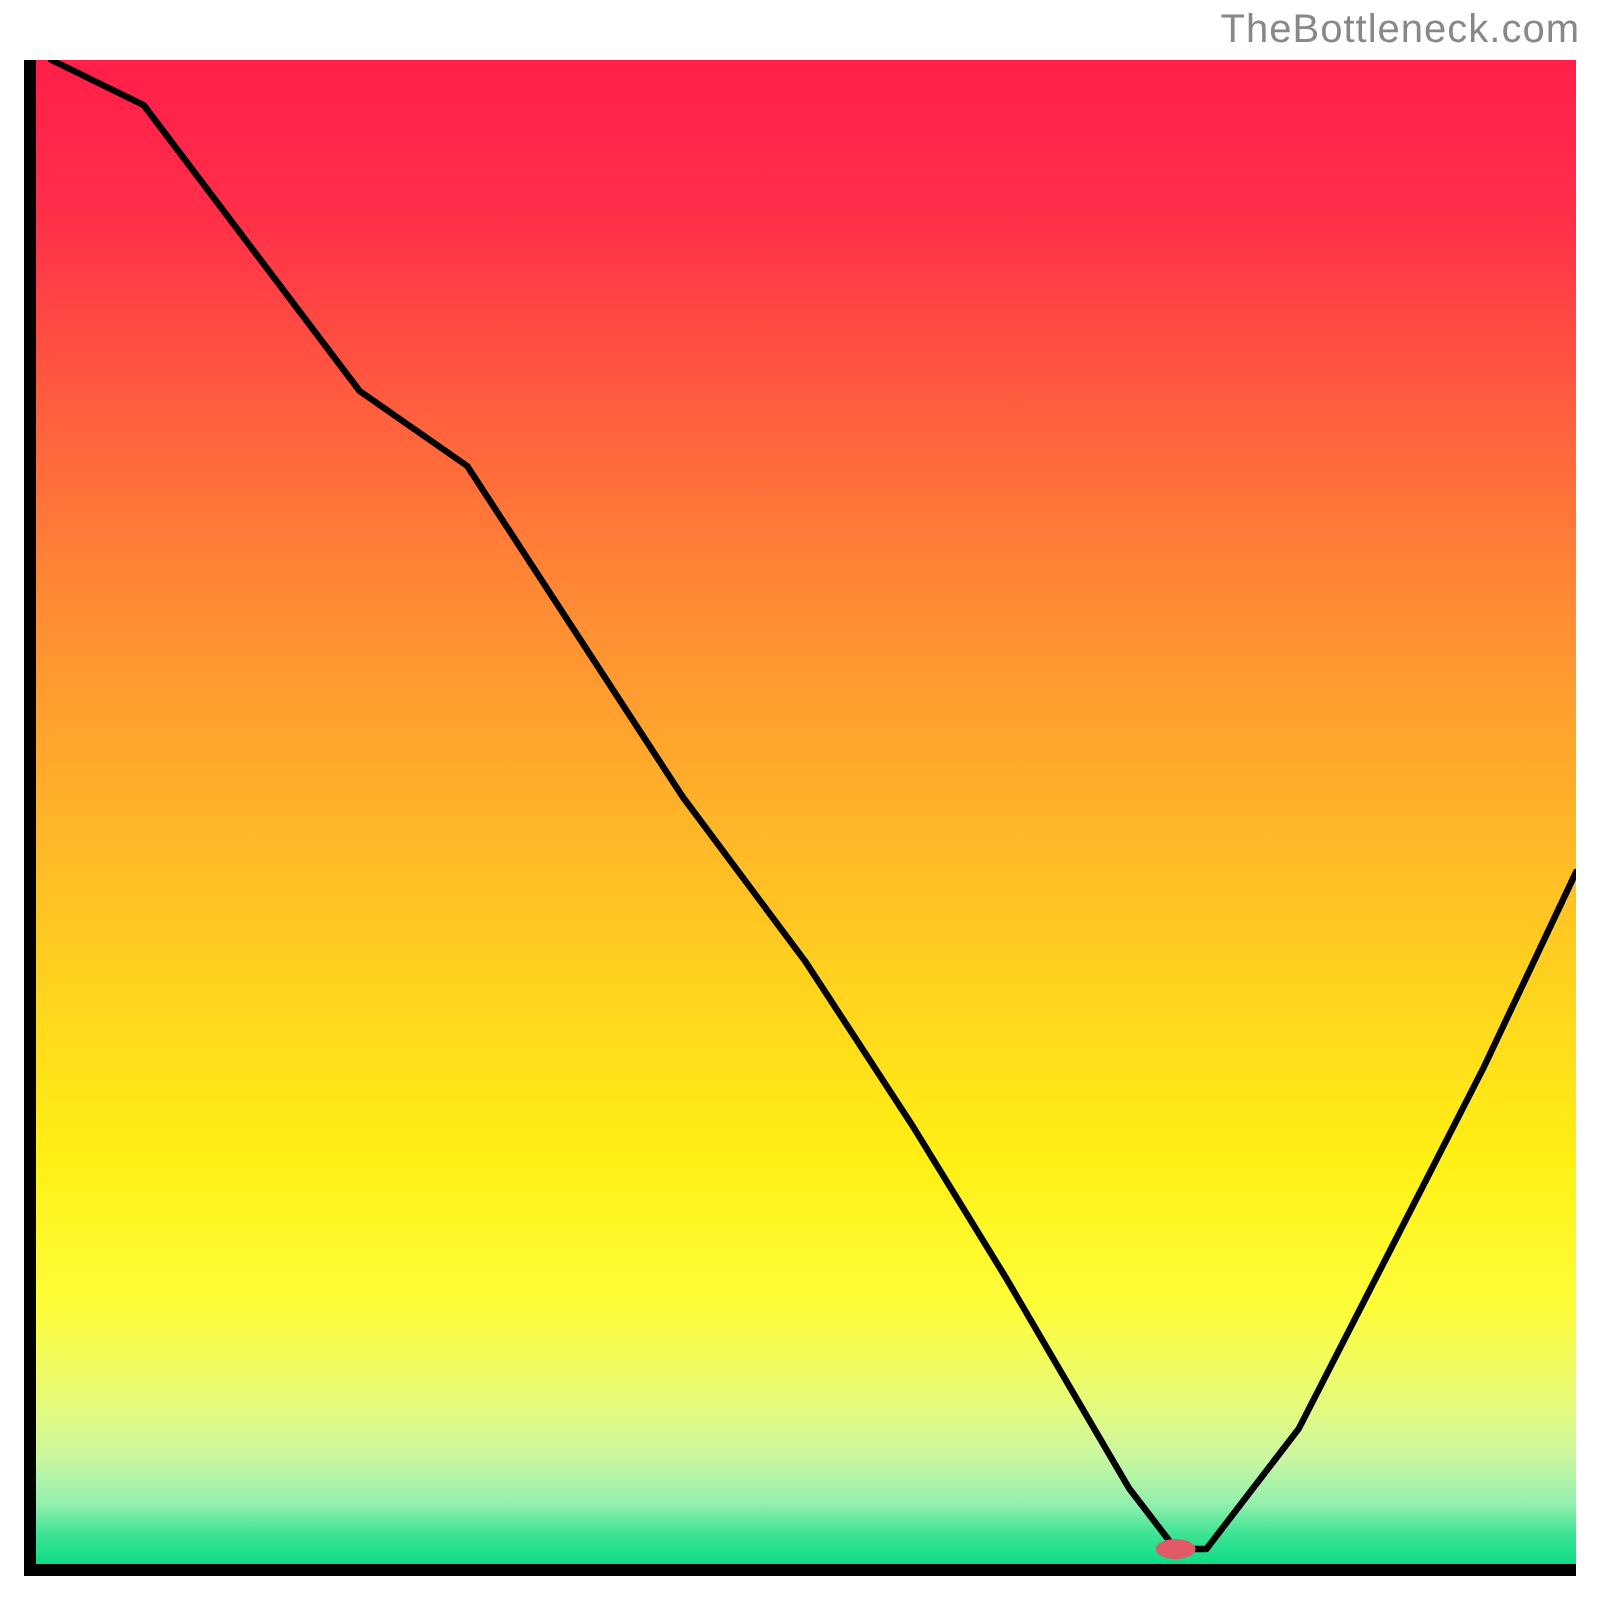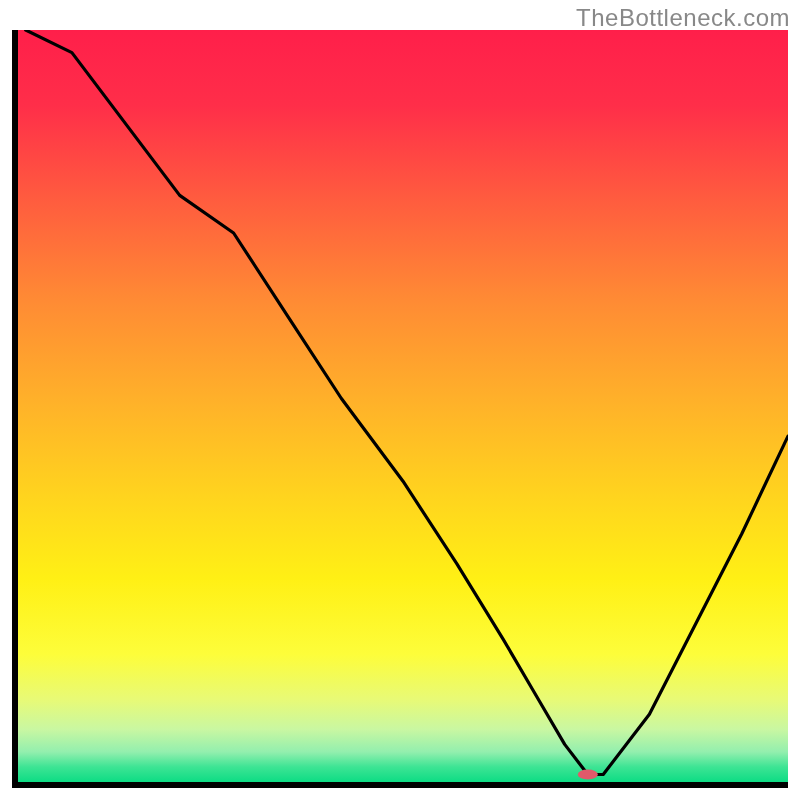--- a/index.html
+++ b/index.html
@@ -13,21 +13,21 @@
   }
   .chart-wrap {
     position: relative;
     width: 800px;
     height: 800px;
   }
   .watermark {
     position: absolute;
     top: 4px;
     right: 10px;
-    font-size: 24px;
+    font-size: 20px;
     color: #888888;
     letter-spacing: 0.5px;
   }
   .plot-frame {
     position: absolute;
     left: 12px;
     top: 30px;
     width: 776px;
     height: 758px;
     border-left: 6px solid #000;

